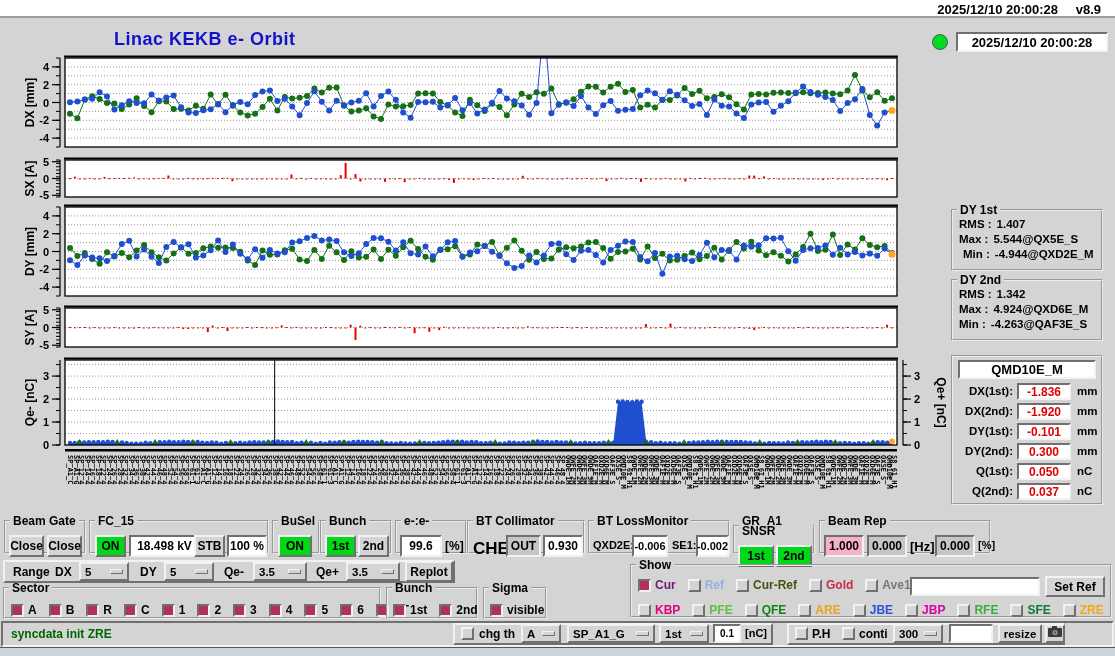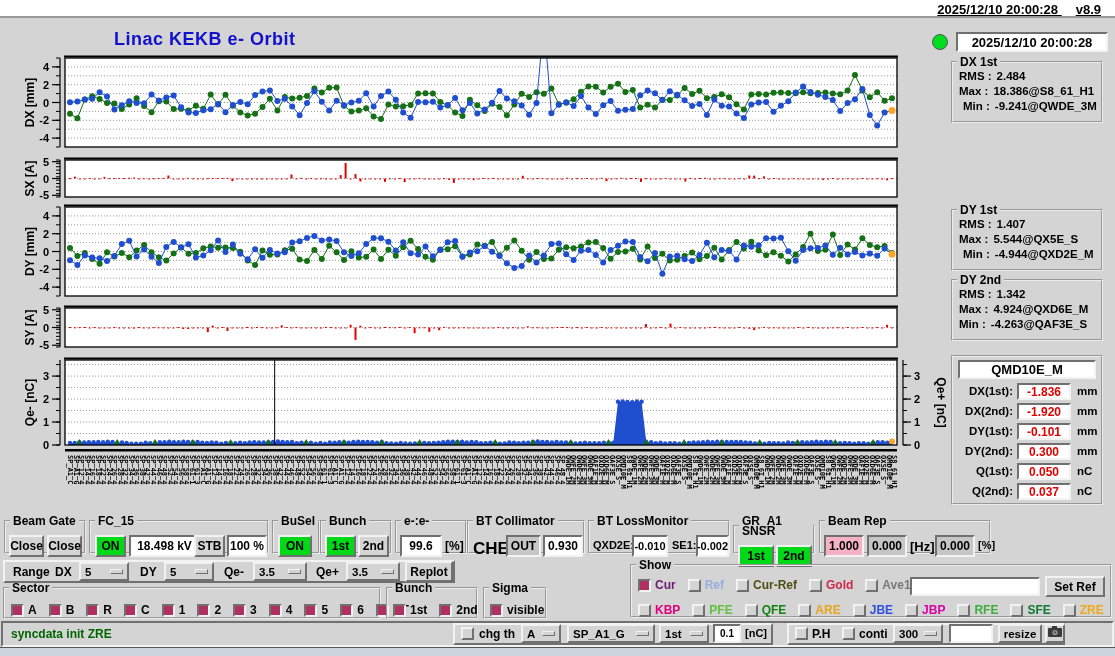--- a/index.html
+++ b/index.html
@@ -1,21 +1,21 @@
 <!DOCTYPE html>
 <html><head>
 <meta charset="utf-8">
 <style>
   html,body{margin:0;padding:0;background:#888;}
   *{box-sizing:border-box;}
   .screen{position:relative;width:1115px;height:656px;background:#d4d4d4;overflow:hidden;
     font-family:"Liberation Sans",sans-serif;font-weight:bold;color:#000;font-size:12px;}
   .abs{position:absolute;}
   .topbar{position:absolute;left:0;top:0;width:1115px;height:18px;background:#fff;
-    border-bottom:2px solid #9a9a9a;text-align:right;padding:2px 14px 0 0;font-size:13px;text-decoration:underline;}
+    border-bottom:2px solid #9a9a9a;text-align:right;padding:2px 14px 0 0;font-size:13px;}
   .topbar .ver{margin-left:14px;}
   .title{position:absolute;left:114px;top:29px;font-size:18px;color:#1111cc;letter-spacing:0.5px;}
   .led{position:absolute;left:932px;top:34px;width:16px;height:16px;border-radius:50%;
     background:#00dc20;border:1px solid #555;}
   .sunken{background:#fff;border:2px solid;border-color:#707070 #f2f2f2 #f2f2f2 #707070;}
   .raised,.btn{background:#d4d4d4;border:2px solid;border-color:#f2f2f2 #707070 #707070 #f2f2f2;}
   .btn{text-align:center;cursor:default;}
   .green{background:#00d818;}
   .pink{background:#f6b2c4;}
   .vbox{display:flex;align-items:center;justify-content:center;font-size:12px;}
@@ -1387,26 +1387,20 @@
       <text x="0" y="0" class="xl" transform="translate(853.3 405) rotate(90)">QWDE_3M</text>
       <text x="0" y="0" class="xl" transform="translate(858.8 405) rotate(90)">QAF1E_M</text>
       <text x="0" y="0" class="xl" transform="translate(864.3 405) rotate(90)">QXD2E_M</text>
       <text x="0" y="0" class="xl" transform="translate(869.9 405) rotate(90)">QXD6E_M</text>
       <text x="0" y="0" class="xl" transform="translate(875.4 405) rotate(90)">QAF3E_S</text>
       <text x="0" y="0" class="xl" transform="translate(880.9 405) rotate(90)">QX5E_S</text>
       <text x="0" y="0" class="xl" transform="translate(886.5 405) rotate(90)">QMD10E_M</text>
       <text x="0" y="0" class="xl" transform="translate(892.0 405) rotate(90)">S8_61_H1</text>
     </svg>
 
-  <fieldset style="left:951px;top:57px;width:152px;height:66px">
-    <legend>DX 1st</legend>
-    <div class="srow"><span>RMS :</span><span class="ind">2.484</span></div>
-    <div class="srow"><span>Max :</span><span class="ind">18.386@S8_61_H1</span></div>
-    <div class="srow" style="margin-left:10px"><span>Min :</span><span class="ind">-9.241@QWDE_3M</span></div>
-  </fieldset>
   <fieldset style="left:951px;top:205px;width:152px;height:66px">
     <legend>DY 1st</legend>
     <div class="srow"><span>RMS :</span><span class="ind">1.407</span></div>
     <div class="srow"><span>Max :</span><span class="ind">5.544@QX5E_S</span></div>
     <div class="srow" style="margin-left:10px"><span>Min :</span><span class="ind">-4.944@QXD2E_M</span></div>
   </fieldset>
   <fieldset style="left:951px;top:275px;width:152px;height:66px">
     <legend>DY 2nd</legend>
     <div class="srow"><span>RMS :</span><span class="ind">1.342</span></div>
     <div class="srow"><span>Max :</span><span class="ind">4.924@QXD6E_M</span></div>
@@ -1483,21 +1477,21 @@
   <fieldset style="left:467px;top:516px;width:118px;height:38px">
     <legend>BT Collimator</legend>
     <span class="abs" style="left:4px;top:13px;font-size:17px">CHE1:</span>
     <div class="vbox abs" style="left:37px;top:9px;width:35px;height:22px;background:#c6c6c6;border:2px solid;border-color:#707070 #f2f2f2 #f2f2f2 #707070">OUT</div>
     <div class="sunken vbox abs" style="left:74px;top:9px;width:40px;height:22px">0.930</div>
   </fieldset>
 
   <fieldset style="left:588px;top:516px;width:142px;height:38px">
     <legend>BT LossMonitor</legend>
     <span class="abs" style="left:3px;top:13px;font-size:11px">QXD2E:</span>
-    <div class="sunken vbox abs" style="left:42px;top:9px;width:36px;height:22px;font-size:11px">-0.010</div>
+    <div class="sunken vbox abs" style="left:42px;top:9px;width:36px;height:22px;font-size:11px">-0.006</div>
     <span class="abs" style="left:82px;top:13px;font-size:11px">SE1:</span>
     <div class="sunken vbox abs" style="left:106px;top:9px;width:33px;height:22px;font-size:11px">-0.002</div>
   </fieldset>
 
   <fieldset style="left:733px;top:516px;width:82px;height:38px">
     <legend>GR_A1 SNSR</legend>
     <div class="btn green vbox abs" style="left:3px;top:9px;width:36px;height:22px">1st</div>
     <div class="btn green vbox abs" style="left:41px;top:9px;width:36px;height:22px">2nd</div>
   </fieldset>
 

